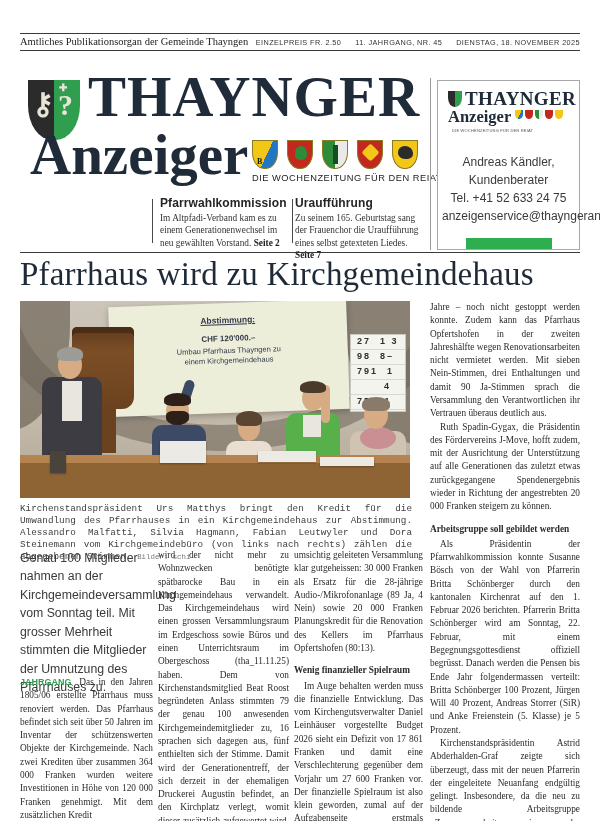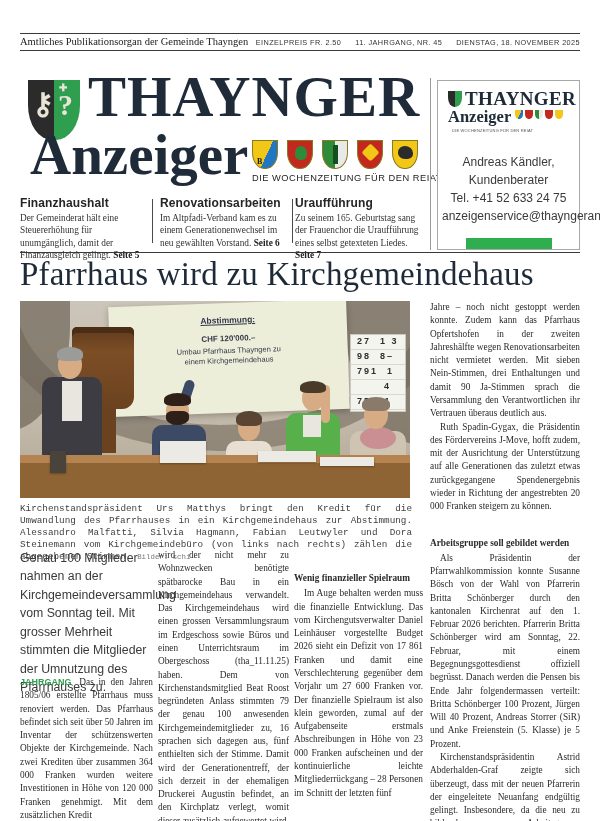--- a/index.html
+++ b/index.html
@@ -96,21 +96,21 @@
   
   .lead { left:20px; top:549px; width:133px; font-family:"Liberation Sans", sans-serif;
           font-size:12.3px; line-height:1.5; color:#3a3a3a; }
   .author { font-weight:bold; color:#2b2b2b; margin-top:2px; }
   .bodycol { font-size:9.3px; line-height:1.43; color:#2b2b2b; text-align:justify; }
   .col1b { left:20px; top:676px; width:133px; }
   .col2 { left:158px; top:549px; width:131px; }
   .col3 { left:294px; top:549px; width:129px; }
   .col4 { left:430px; top:301px; width:150px; }
   .bodycol p.ind { text-indent:10px; }
-  .subhead { font-weight:bold; margin:23px 0 2px; text-align:left; }
+  .subhead { font-weight:bold; margin:9px 0 2px; text-align:left; }
   .dateline { color:#2f9e4f; font-family:"Liberation Sans", sans-serif; font-weight:bold; font-size:9px; padding-right:3px; }
 </style>
 </head>
 <body>
 
 <div class="page">
 
   <div class="abs topline" style="top:33px"></div>
   <div class="abs topbar">
     <span class="topbar-left">Amtliches Publikationsorgan der Gemeinde Thayngen</span>
@@ -168,33 +168,26 @@
       <div class="adlogo-tag">DIE WOCHENZEITUNG FÜR DEN REIAT</div>
     </div>
     <div class="ad-contact">
       <div>Andreas Kändler, Kundenberater</div>
       <div>Tel. +41 52 633 24 75</div>
       <div>anzeigenservice@thayngeranzeiger.ch</div>
     </div>
     <div class="ad-greenbar"></div>
   </div>
 
-  <div class="abs teaser" style="left:20px">
-    <h3>Finanzhaushalt</h3>
-    <p>
-      <span>Der Gemeinderat hält eine Steuererhöhung für unumgänglich, damit der Finanzausgleich gelingt.</span>
-      <span class="page">Seite 5</span>
-    </p>
-  </div>
   <div class="abs tdiv" style="left:152px"></div>
   <div class="abs teaser" style="left:160px">
-    <h3>Renovationsarbeiten</h3>
+    <h3>Pfarrwahlkommission</h3>
     <p>
       <span>Im Altpfadi-Verband kam es zu einem Generationenwechsel im neu gewählten Vorstand.</span>
-      <span class="page">Seite 6</span>
+      <span class="page">Seite 2</span>
     </p>
   </div>
   <div class="abs tdiv" style="left:292px"></div>
   <div class="abs teaser" style="left:295px">
     <h3>Uraufführung</h3>
     <p>
       <span>Zu seinem 165. Geburtstag sang der Frauenchor die Uraufführung eines selbst getexteten Liedes.</span>
       <span class="page">Seite 7</span>
     </p>
   </div>
@@ -280,20 +273,21 @@
       <span>Das in den Jahren 1805/06 erstellte Pfarrhaus muss renoviert werden. Das Pfarrhaus befindet sich seit über 50 Jahren im Inventar der schützenswerten Objekte der Kirchgemeinde. Nach zwei Krediten über zusammen 364 000 Franken wurden weitere Investitionen in Höhe von 120 000 Franken genehmigt. Mit dem zusätzlichen Kredit</span>
     </p>
   </div>
 
   <div class="abs bodycol col2">
     <p>wird der nicht mehr zu Wohnzwecken benötigte spätbarocke Bau in ein Kirchgemeindehaus verwandelt. Das Kirchgemeindehaus wird einen grossen Versammlungsraum im Erdgeschoss sowie Büros und einen Unterrichtsraum im Obergeschoss (tha_11.11.25) haben. Dem von Kirchenstandsmitglied Beat Roost begründeten Anlass stimmten 79 der genau 100 anwesenden Kirchgemeindemitglieder zu, 16 sprachen sich dagegen aus, fünf enthielten sich der Stimme. Damit wird der Generationentreff, der sich derzeit in der ehemaligen Druckerei Augustin befindet, an den Kirchplatz verlegt, womit dieser zusätzlich aufgewertet wird. Ein genauer Zeitplan liegt noch nicht vor.</p>
 
   </div>
 
   <div class="abs bodycol col3">
+    <p>umsichtig geleiteten Versammlung klar gutgeheissen: 30 000 Franken als Ersatz für die 28-jährige Audio-/Mikrofonanlage (89 Ja, 4 Nein) sowie 20 000 Franken Planungskredit für die Renovation des Kellers im Pfarrhaus Opfertshofen (80:13).</p>
     <p class="subhead">Wenig finanzieller Spielraum</p>
     <p class="ind">Im Auge behalten werden muss die finanzielle Entwicklung. Das vom Kirchengutsverwalter Daniel Leinhäuser vorgestellte Budget 2026 sieht ein Defizit von 17 861 Franken und damit eine Verschlechterung gegenüber dem Vorjahr um 27 600 Franken vor. Der finanzielle Spielraum ist also klein geworden, zumal auf der Aufgabenseite erstmals Abschreibungen in Höhe von 23 000 Franken aufscheinen und der kontinuierliche leichte Mitgliederrückgang – 28 Personen im Schnitt der letzten fünf</p>
   </div>
 
   <div class="abs bodycol col4">
     <p>Jahre – noch nicht gestoppt werden konnte. Zudem kann das Pfarrhaus Opfertshofen in der zweiten Jahreshälfte wegen Renovationsarbeiten nicht vermietet werden. Mit sieben Nein-Stimmen, drei Enthaltungen und damit 90 Ja-Stimmen sprach die Versammlung den Verantwortlichen ihr Vertrauen überaus deutlich aus.</p>
     <p class="ind">Ruth Spadin-Gygax, die Präsidentin des Fördervereins J-Move, hofft zudem, mit der Ausrichtung der Unterstützung auf alle Generationen das zuletzt etwas zurückgegangene Spendenergebnis wieder in Richtung der angestrebten 20 000 Franken steigern zu können.</p>
     <p class="subhead">Arbeitsgruppe soll gebildet werden</p>
     <p class="ind">Als Präsidentin der Pfarrwahlkommission konnte Susanne Bösch von der Wahl von Pfarrerin Britta Schönberger durch den kantonalen Kirchenrat auf den 1. Februar 2026 berichten. Pfarrerin Britta Schönberger wird am Sonntag, 22. Februar, mit einem Begegnungsgottesdienst offiziell begrüsst. Danach werden die Pensen bis Ende Jahr folgendermassen verteilt: Britta Schönberger 100 Prozent, Jürgen Will 40 Prozent, Andreas Storrer (SiR) und Anke Freienstein (5. Klasse) je 5 Prozent.</p>
     <p class="ind">Kirchenstandspräsidentin Astrid Abderhalden-Graf zeigte sich überzeugt, dass mit der neuen Pfarrerin der eingeleitete Neuanfang endgültig gelingt. Insbesondere, da die neu zu bildende Arbeitsgruppe «Zusammenarbeit in der Kirchgemeinde» unter professioneller Leitung umsetzbare Aspekte definieren soll, welche ein gutes kirchliches Zusammenleben fördern. Die Arbeitsgruppe wird mit Vertretungen aus ...</p>

